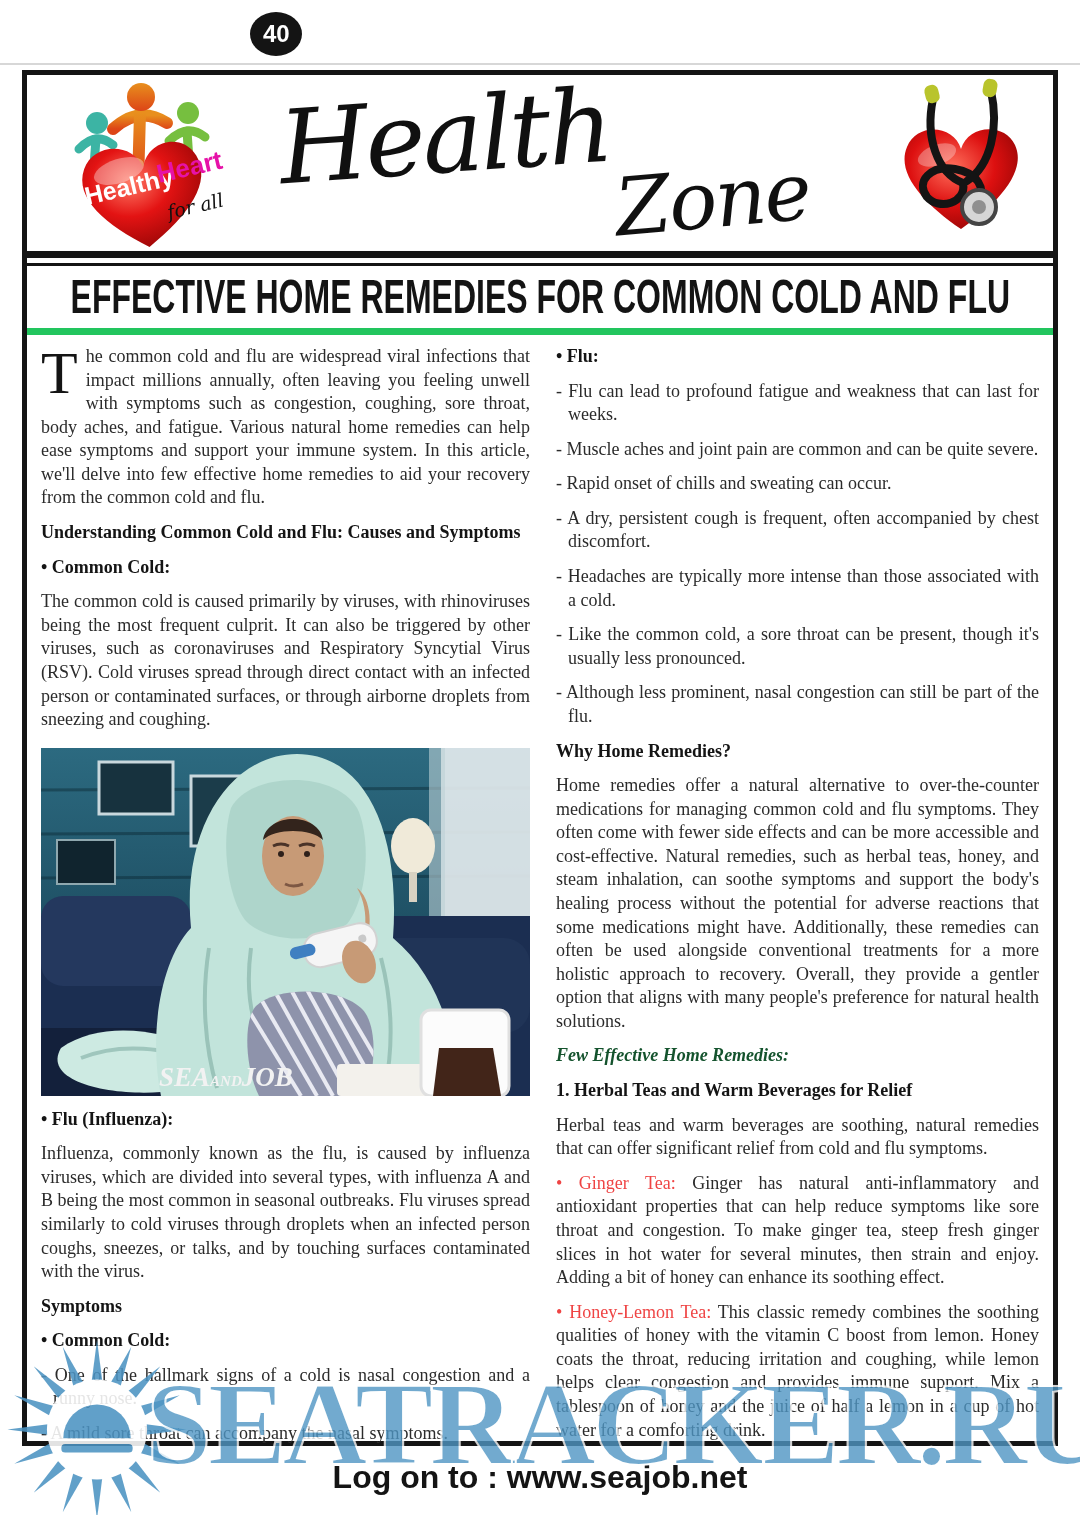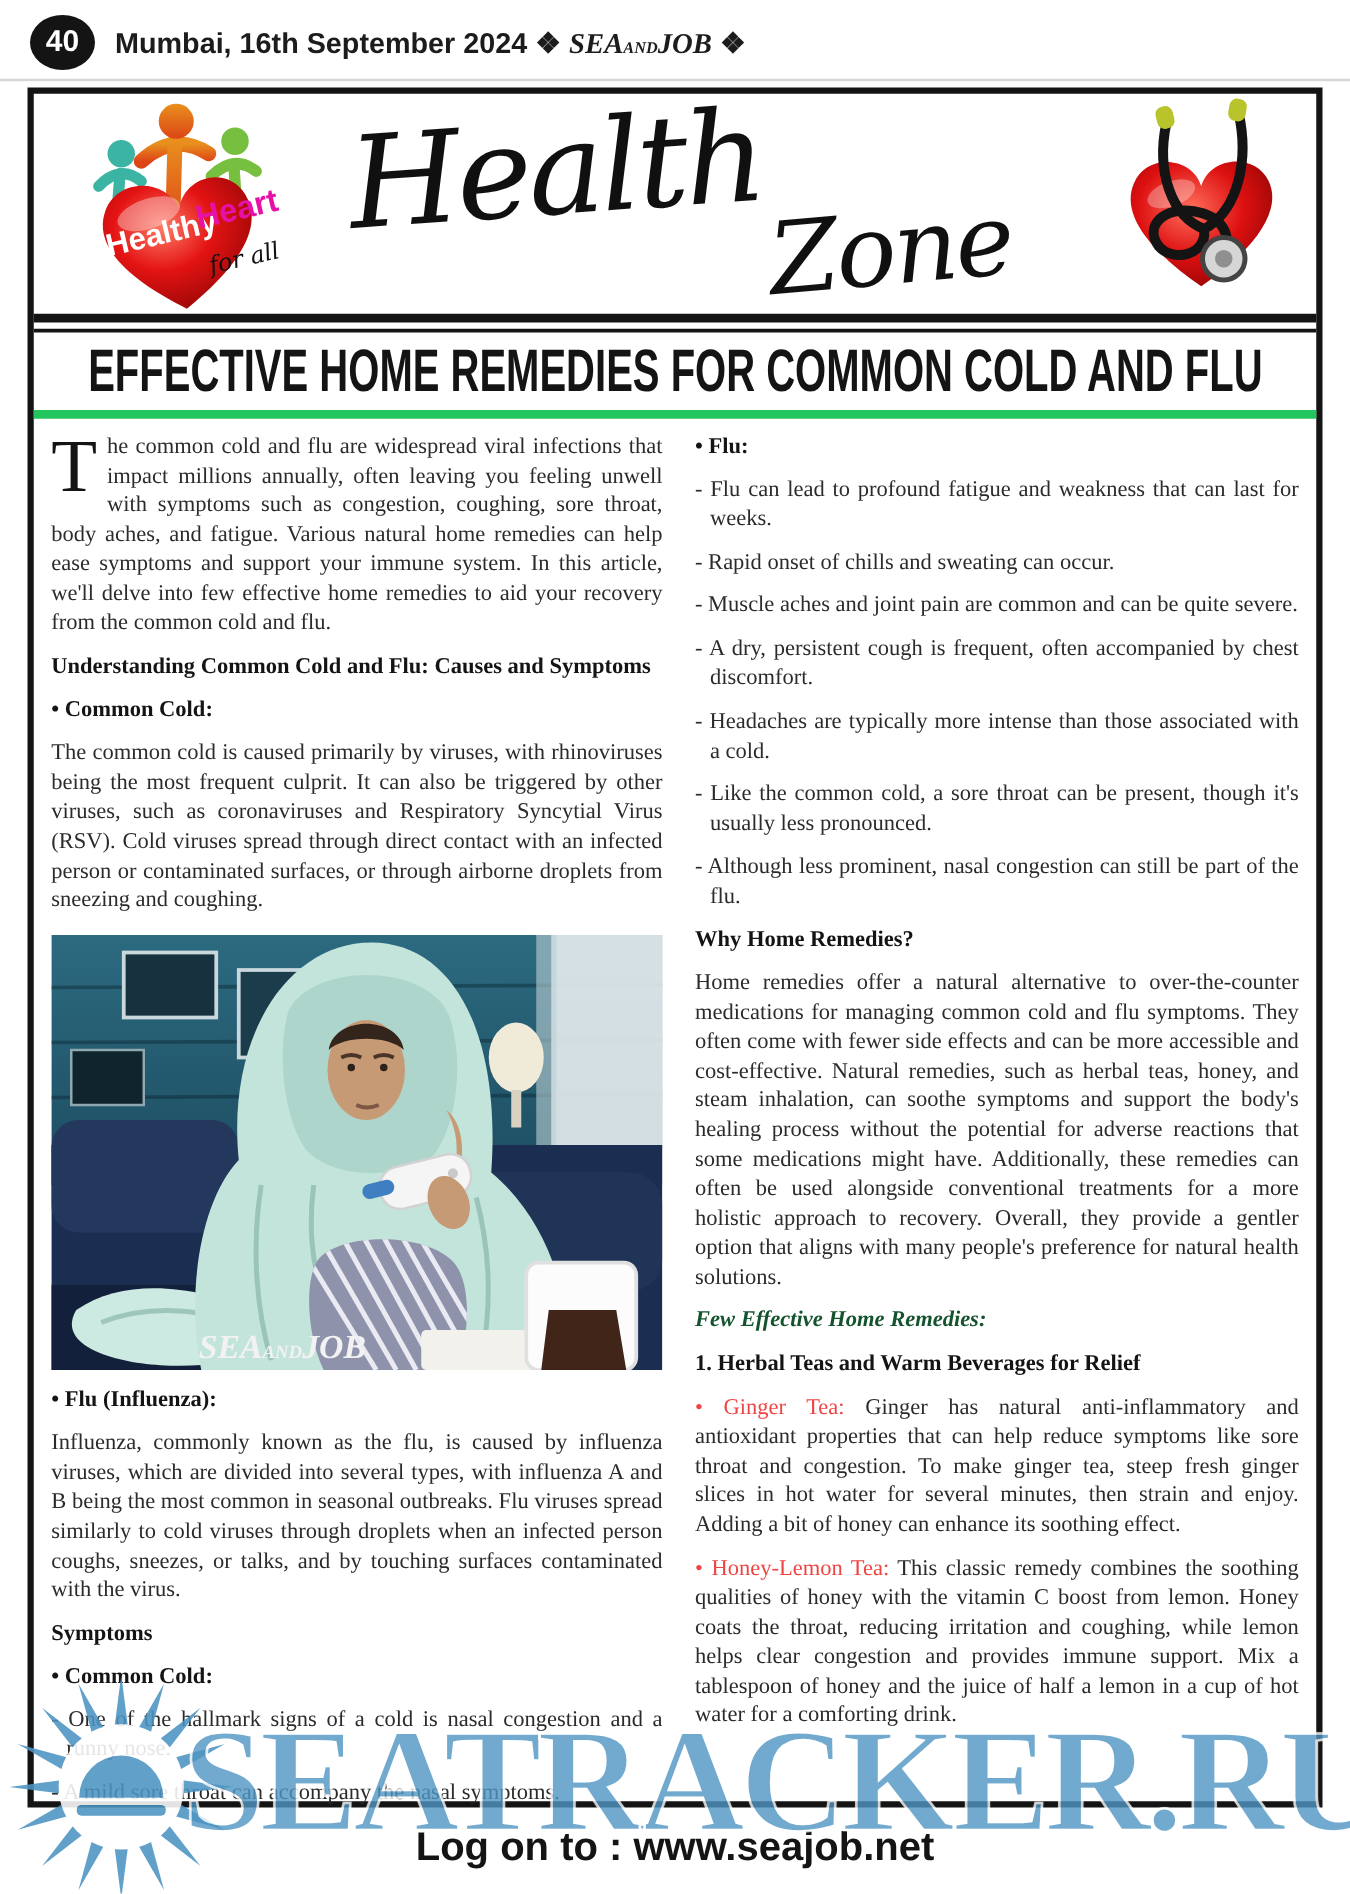--- a/index.html
+++ b/index.html
@@ -1,19 +1,19 @@
 <!DOCTYPE html>
 <html><head>
 <meta charset="utf-8">
 <style>
   html,body{margin:0;padding:0;background:#fff;}
   .page{position:relative;width:1080px;height:1515px;background:#fff;overflow:hidden;
         font-family:"Liberation Serif",serif;color:#222;}
   
-  .top-strip{position:absolute;top:12px;left:24px;display:flex;align-items:center;gap:16px;}
+  .top-strip{position:absolute;top:12px;left:24px;display:flex;align-items:center;gap:16px;flex-direction:column;}
   .page-badge{background:#141414;color:#fff;border-radius:50%;width:52px;height:44px;
               display:flex;align-items:center;justify-content:center;
               font-family:"Liberation Sans",sans-serif;font-weight:bold;font-size:24px;}
   .dateline{font-family:"Liberation Sans",sans-serif;font-weight:bold;font-size:23px;color:#1c1c1c;}
   .brand{font-family:"Liberation Serif",serif;font-style:italic;}
   .brand .small{font-size:13px;}
   .top-rule{position:absolute;top:63px;left:0;width:1080px;border-top:2px solid #d7d7d7;}
   
   .main-box{position:absolute;top:70px;left:22px;width:1036px;height:1376px;
             border:5px solid #141414;background:#fff;box-sizing:border-box;}
@@ -238,30 +238,31 @@
         <p class="hd">Symptoms</p>
         <p class="hd">• Common Cold:</p>
         <p class="dash">- One of the hallmark signs of a cold is nasal congestion and a runny nose.</p>
         <p class="dash">- A mild sore throat can accompany the nasal symptoms.</p>
 
       </div>
 
       <div class="col">
         <p class="hd">• Flu:</p>
         <p class="dash">- Flu can lead to profound fatigue and weakness that can last for weeks.</p>
+        <p class="dash">- Muscle aches and joint pain are common and can be quite severe.</p>
         <p class="dash">- Rapid onset of chills and sweating can occur.</p>
-        <p class="dash">- Muscle aches and joint pain are common and can be quite severe.</p>
         <p class="dash">- A dry, persistent cough is frequent, often accompanied by chest discomfort.</p>
         <p class="dash">- Headaches are typically more intense than those associated with a cold.</p>
         <p class="dash">- Like the common cold, a sore throat can be present, though it's usually less pronounced.</p>
         <p class="dash">- Although less prominent, nasal congestion can still be part of the flu.</p>
         <p class="hd">Why Home Remedies?</p>
         <p>Home remedies offer a natural alternative to over-the-counter medications for managing common cold and flu symptoms. They often come with fewer side effects and can be more accessible and cost-effective. Natural remedies, such as herbal teas, honey, and steam inhalation, can soothe symptoms and support the body's healing process without the potential for adverse reactions that some medications might have. Additionally, these remedies can often be used alongside conventional treatments for a more holistic approach to recovery. Overall, they provide a gentler option that aligns with many people's preference for natural health solutions.</p>
         <p class="hd-it">Few Effective Home Remedies:</p>
         <p class="hd">1. Herbal Teas and Warm Beverages for Relief</p>
+        <p>Herbal teas and warm beverages are soothing, natural remedies that can offer significant relief from cold and flu symptoms.</p>
         <p><span class="lead">• Ginger Tea:</span><span> Ginger has natural anti-inflammatory and antioxidant properties that can help reduce symptoms like sore throat and congestion. To make ginger tea, steep fresh ginger slices in hot water for several minutes, then strain and enjoy. Adding a bit of honey can enhance its soothing effect.</span></p>
         <p><span class="lead">• Honey-Lemon Tea:</span><span> This classic remedy combines the soothing qualities of honey with the vitamin C boost from lemon. Honey coats the throat, reducing irritation and coughing, while lemon helps clear congestion and provides immune support. Mix a tablespoon of honey and the juice of half a lemon in a cup of hot water for a comforting drink.</span></p>
 
       </div>
     </div>
   </div>
 
   <div class="footer">Log on to : www.seajob.net</div>
 
   <div class="watermark">

